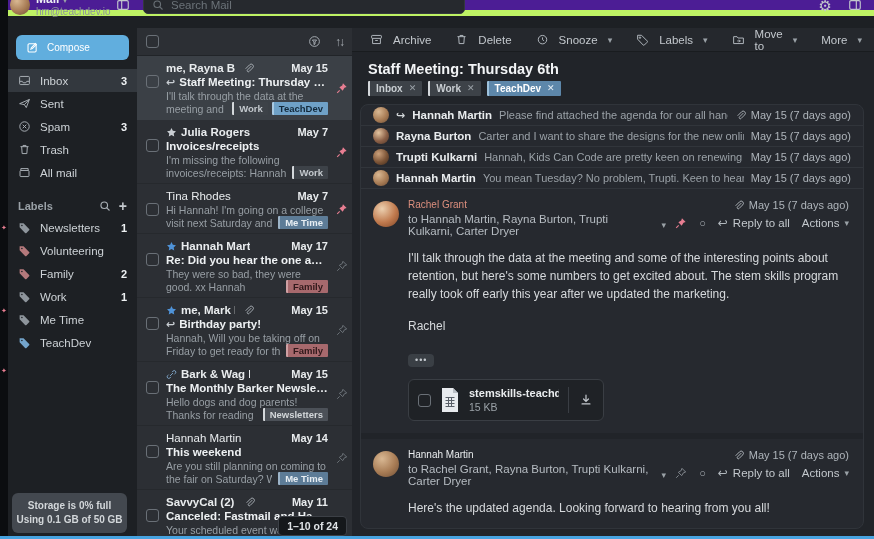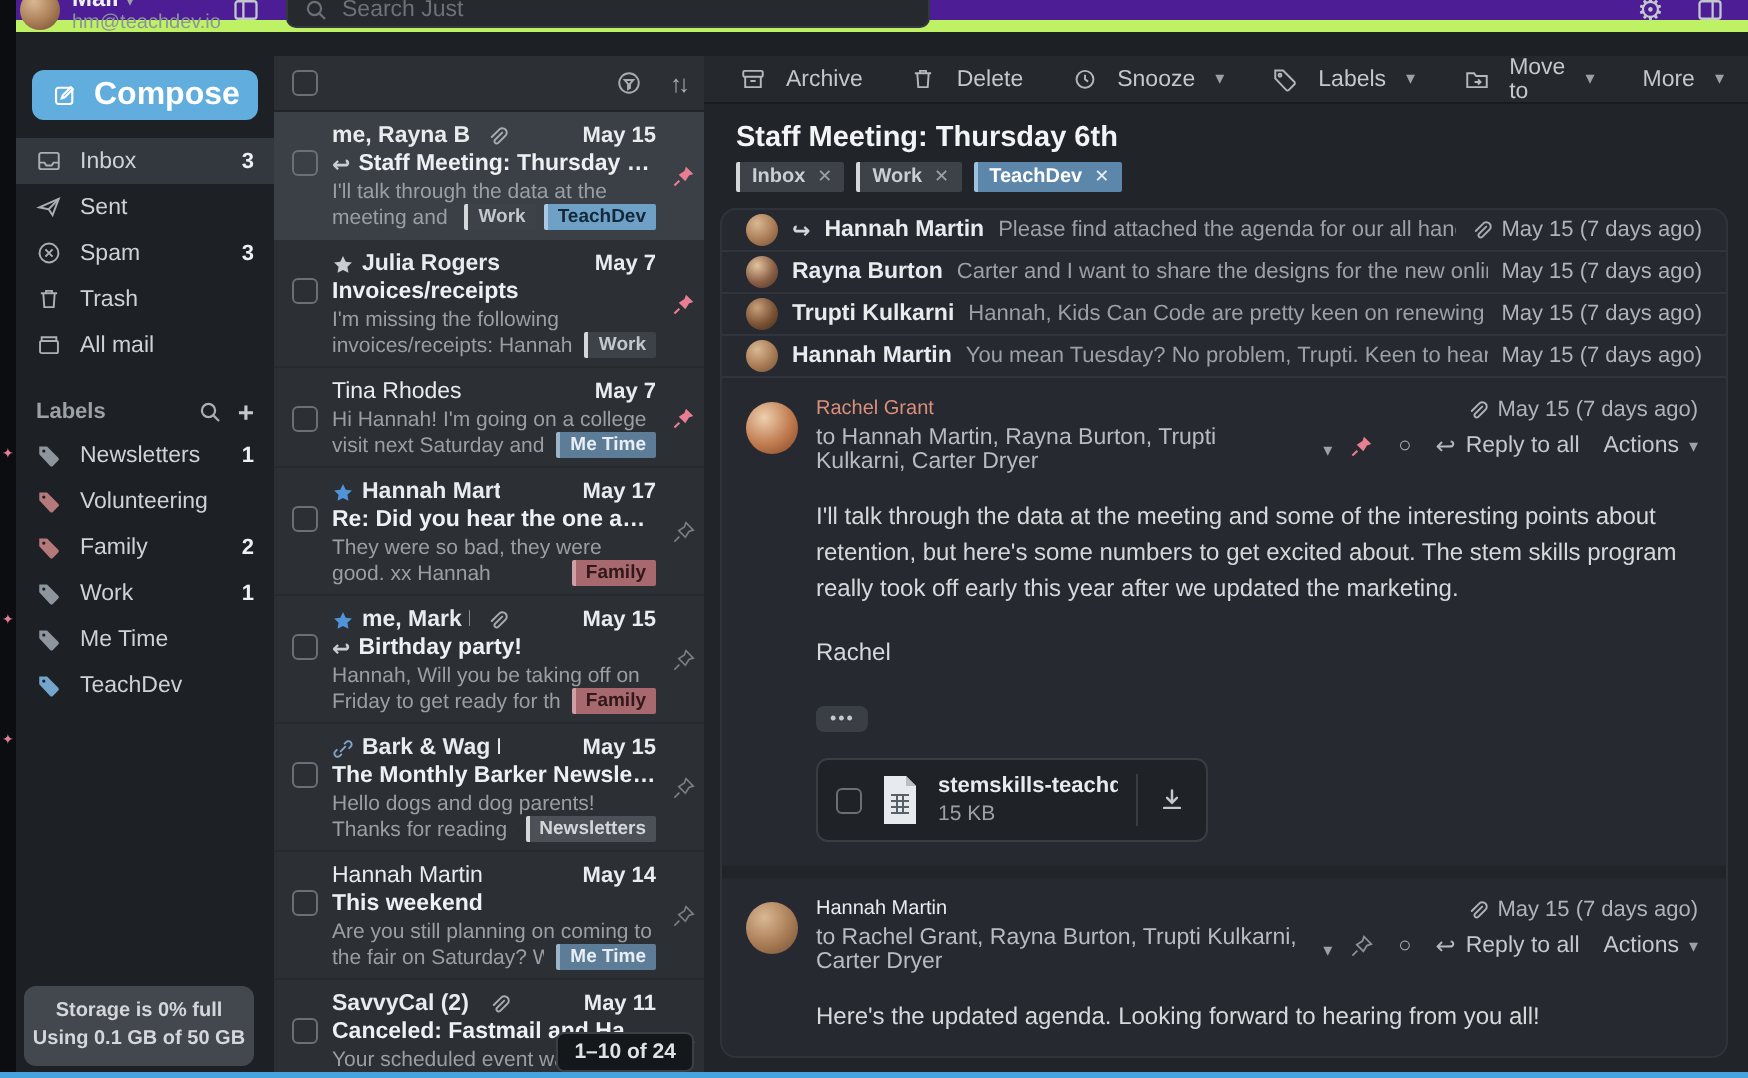--- a/index.html
+++ b/index.html
@@ -28,21 +28,21 @@
   #searchbox { width:322px; height:18px; margin-left:6px; background:#26292e; border:1px solid #34383e;
     border-radius:5px; display:flex; align-items:center; gap:7px; padding:0 8px; color:#697076; }
   #search-ph { font-size:11.5px; color:#6b7278; }
   #topbar-right { margin-left:auto; display:flex; align-items:center; gap:16px; padding-right:12px; color:#c3c8cd; }
   .gear-glyph { font-size:15px; line-height:15px; }
 
   
   #sidebar { position:absolute; left:8px; top:28px; width:129px; bottom:0; background:#1d2024; z-index:3; }
   #compose { margin:7px 8px 9px 8px; height:25px; background:#61aede; border-radius:6px;
     display:flex; align-items:center; gap:8px; padding:0 10px; cursor:pointer; }
-  #compose span { color:#fff; font-size:16px; font-weight:bold;text-align:center; }
+  #compose span { color:#fff; font-size:10px; font-weight:normal;text-align:center; }
   .nav-item { height:23px; display:flex; align-items:center; gap:9px; padding:0 10px; color:#cdd2d6; font-size:11.5px; }
   .nav-item.sel { background:#33383e; }
   .nav-item .cnt { margin-left:auto; font-weight:bold; font-size:11px; color:#eef1f3; }
   .nav-ic { flex:none; display:flex; color:#aab0b6; }
   #labels-head { margin-top:12px; height:20px; display:flex; align-items:center; padding:0 10px; gap:8px; }
   #labels-head .t { font-size:11px; font-weight:bold; color:#9aa1a7; flex:1; }
   #labels-head .ic { color:#aab0b6; display:flex; }
   #labels-head .plus { color:#c3c8cd; font-size:14px; font-weight:bold; line-height:12px; }
   #storage-tip { position:absolute; left:4px; right:10px; bottom:6px; background:#43484f; border-radius:6px;
     padding:6px 4px; text-align:center; z-index:6; }
@@ -156,21 +156,21 @@
           </svg>
       </div>
     </div>
     <div id="searchbox">
       <span style="display:flex">
         <svg viewBox="0 0 16 16" width="12" height="12" fill="none" stroke="currentColor" stroke-width="1.5">
             <circle cx="7" cy="7" r="4.4"></circle>
             <path d="M10.4 10.4L14 14"></path>
           </svg>
       </span>
-      <span id="search-ph">Search Just</span>
+      <span id="search-ph">Search Mail</span>
     </div>
     <div id="topbar-right">
       <span class="gear-glyph">⚙</span>
       <span style="display:flex">
         <svg viewBox="0 0 16 16" width="14" height="14" fill="none" stroke="currentColor" stroke-width="1.3">
             <rect x="2" y="3" width="12" height="10" rx="1.5"></rect>
             <path d="M9.5 3v10"></path>
           </svg>
       </span>
     </div>

